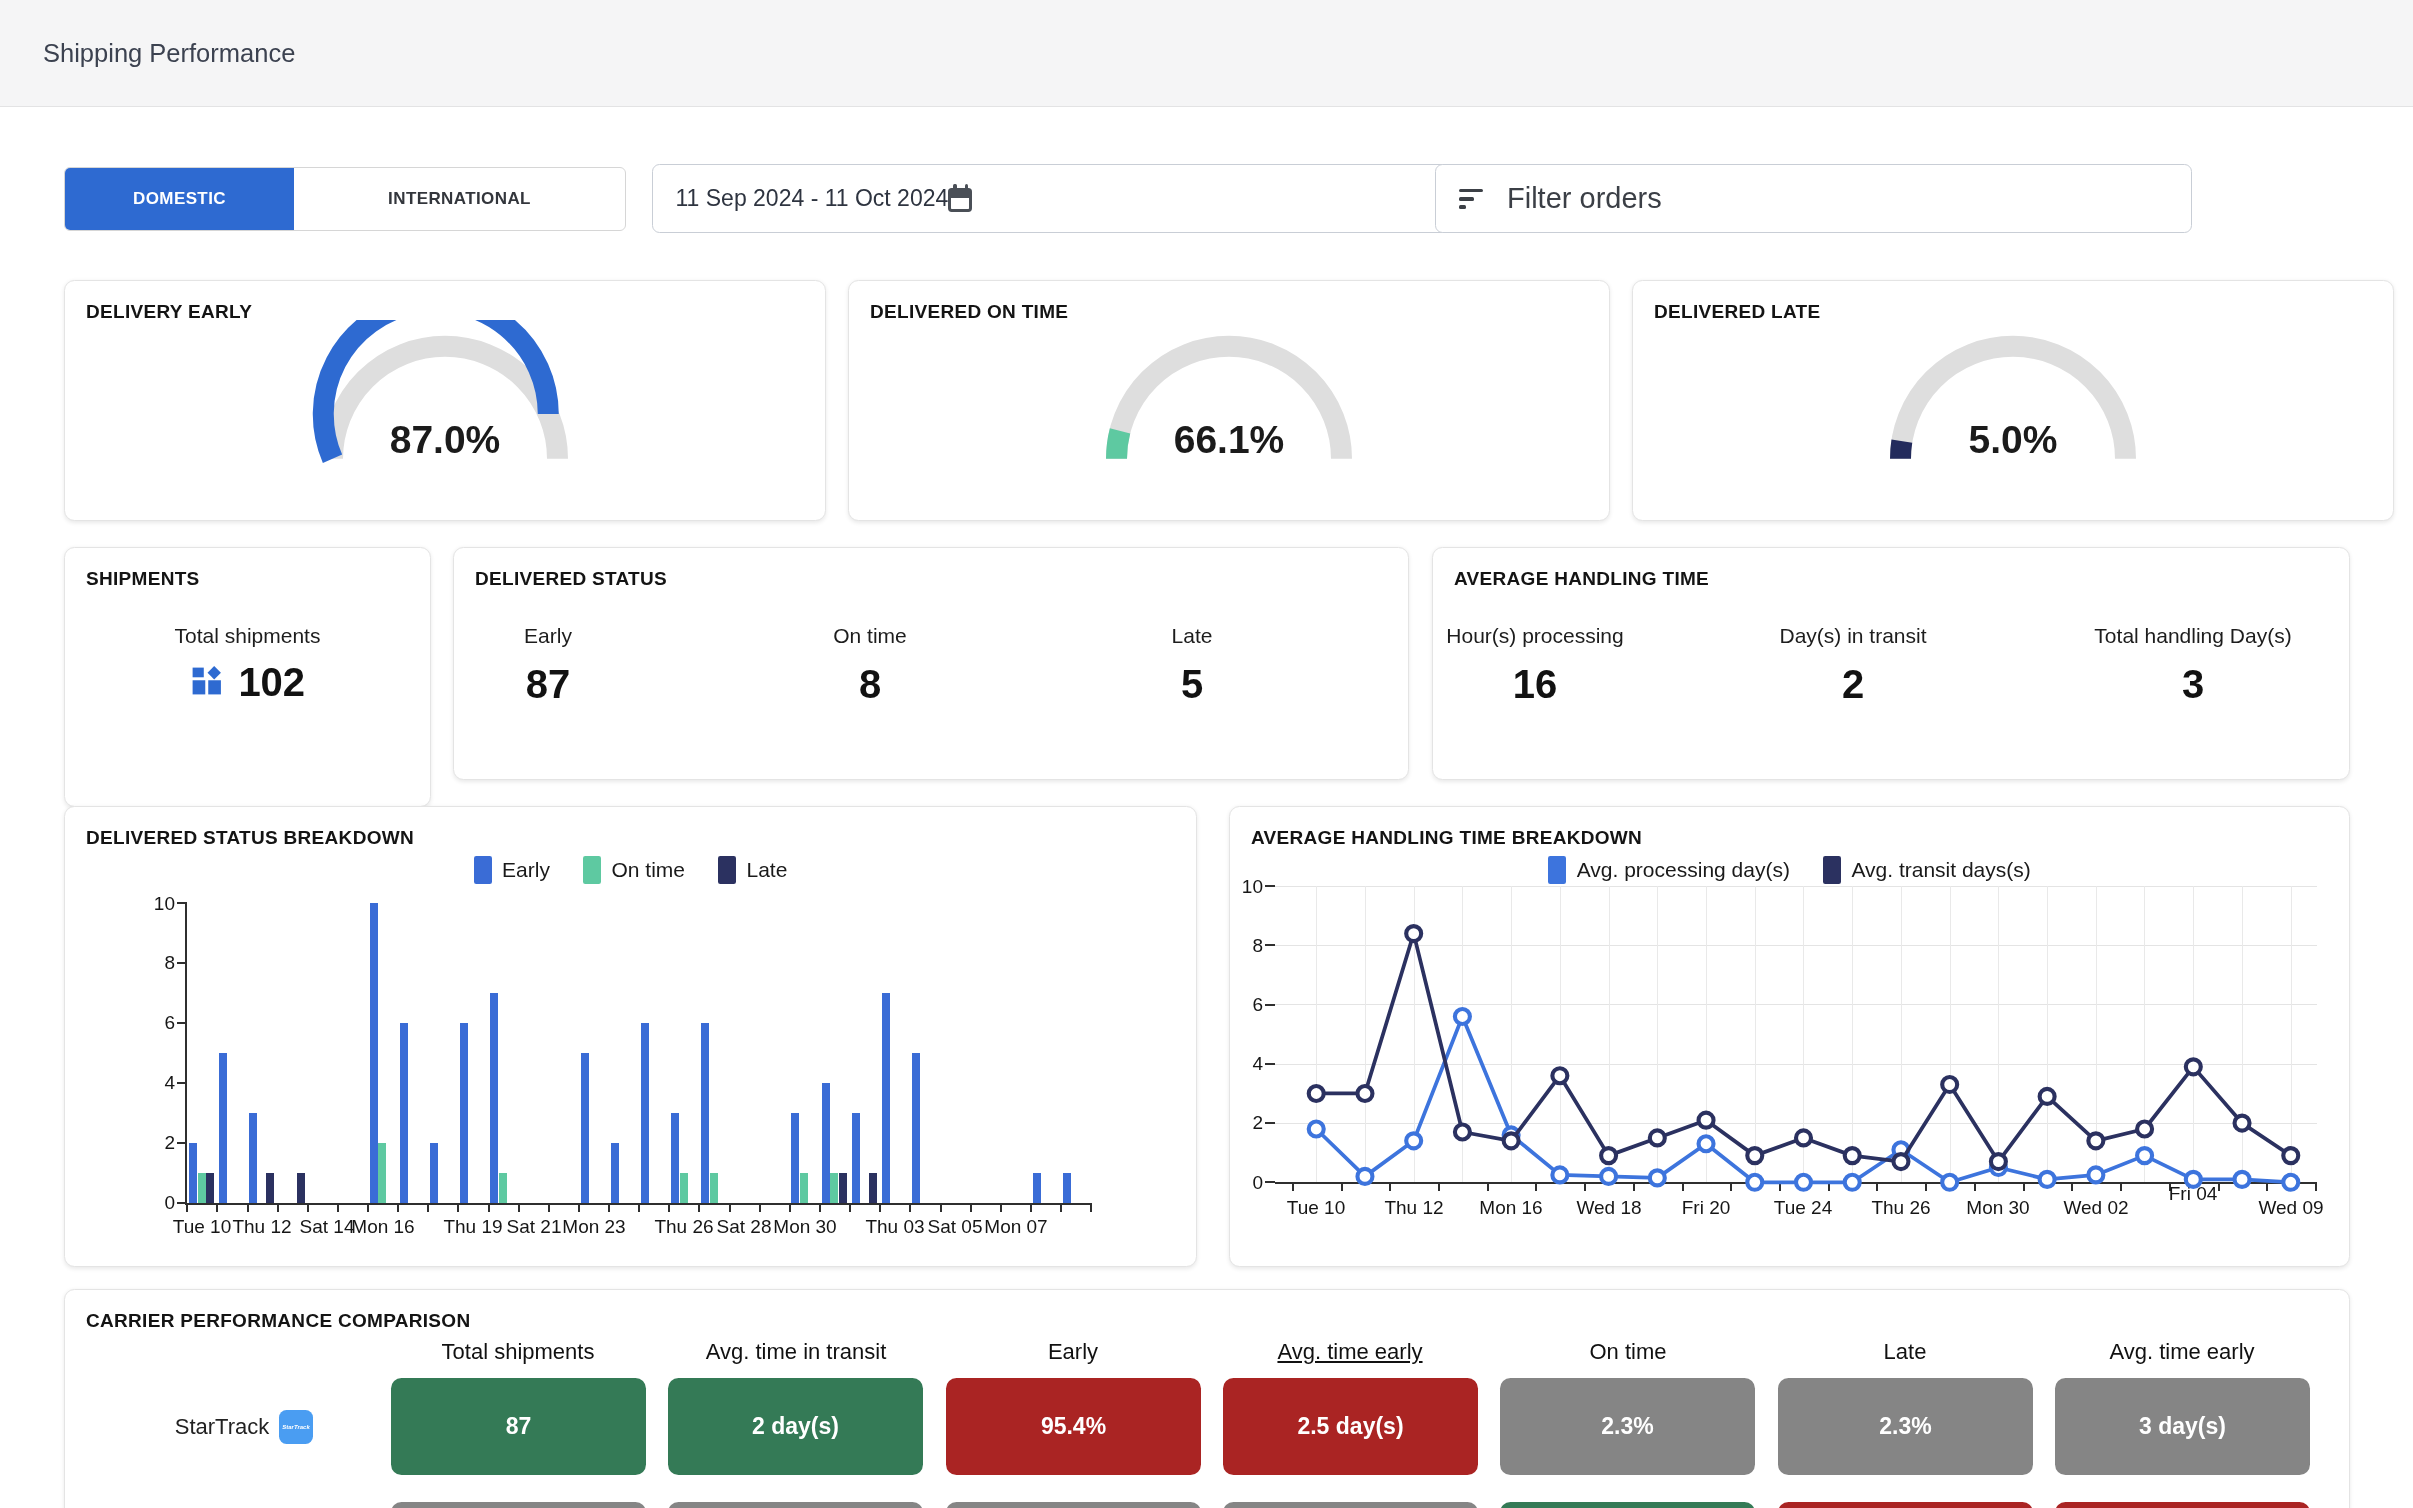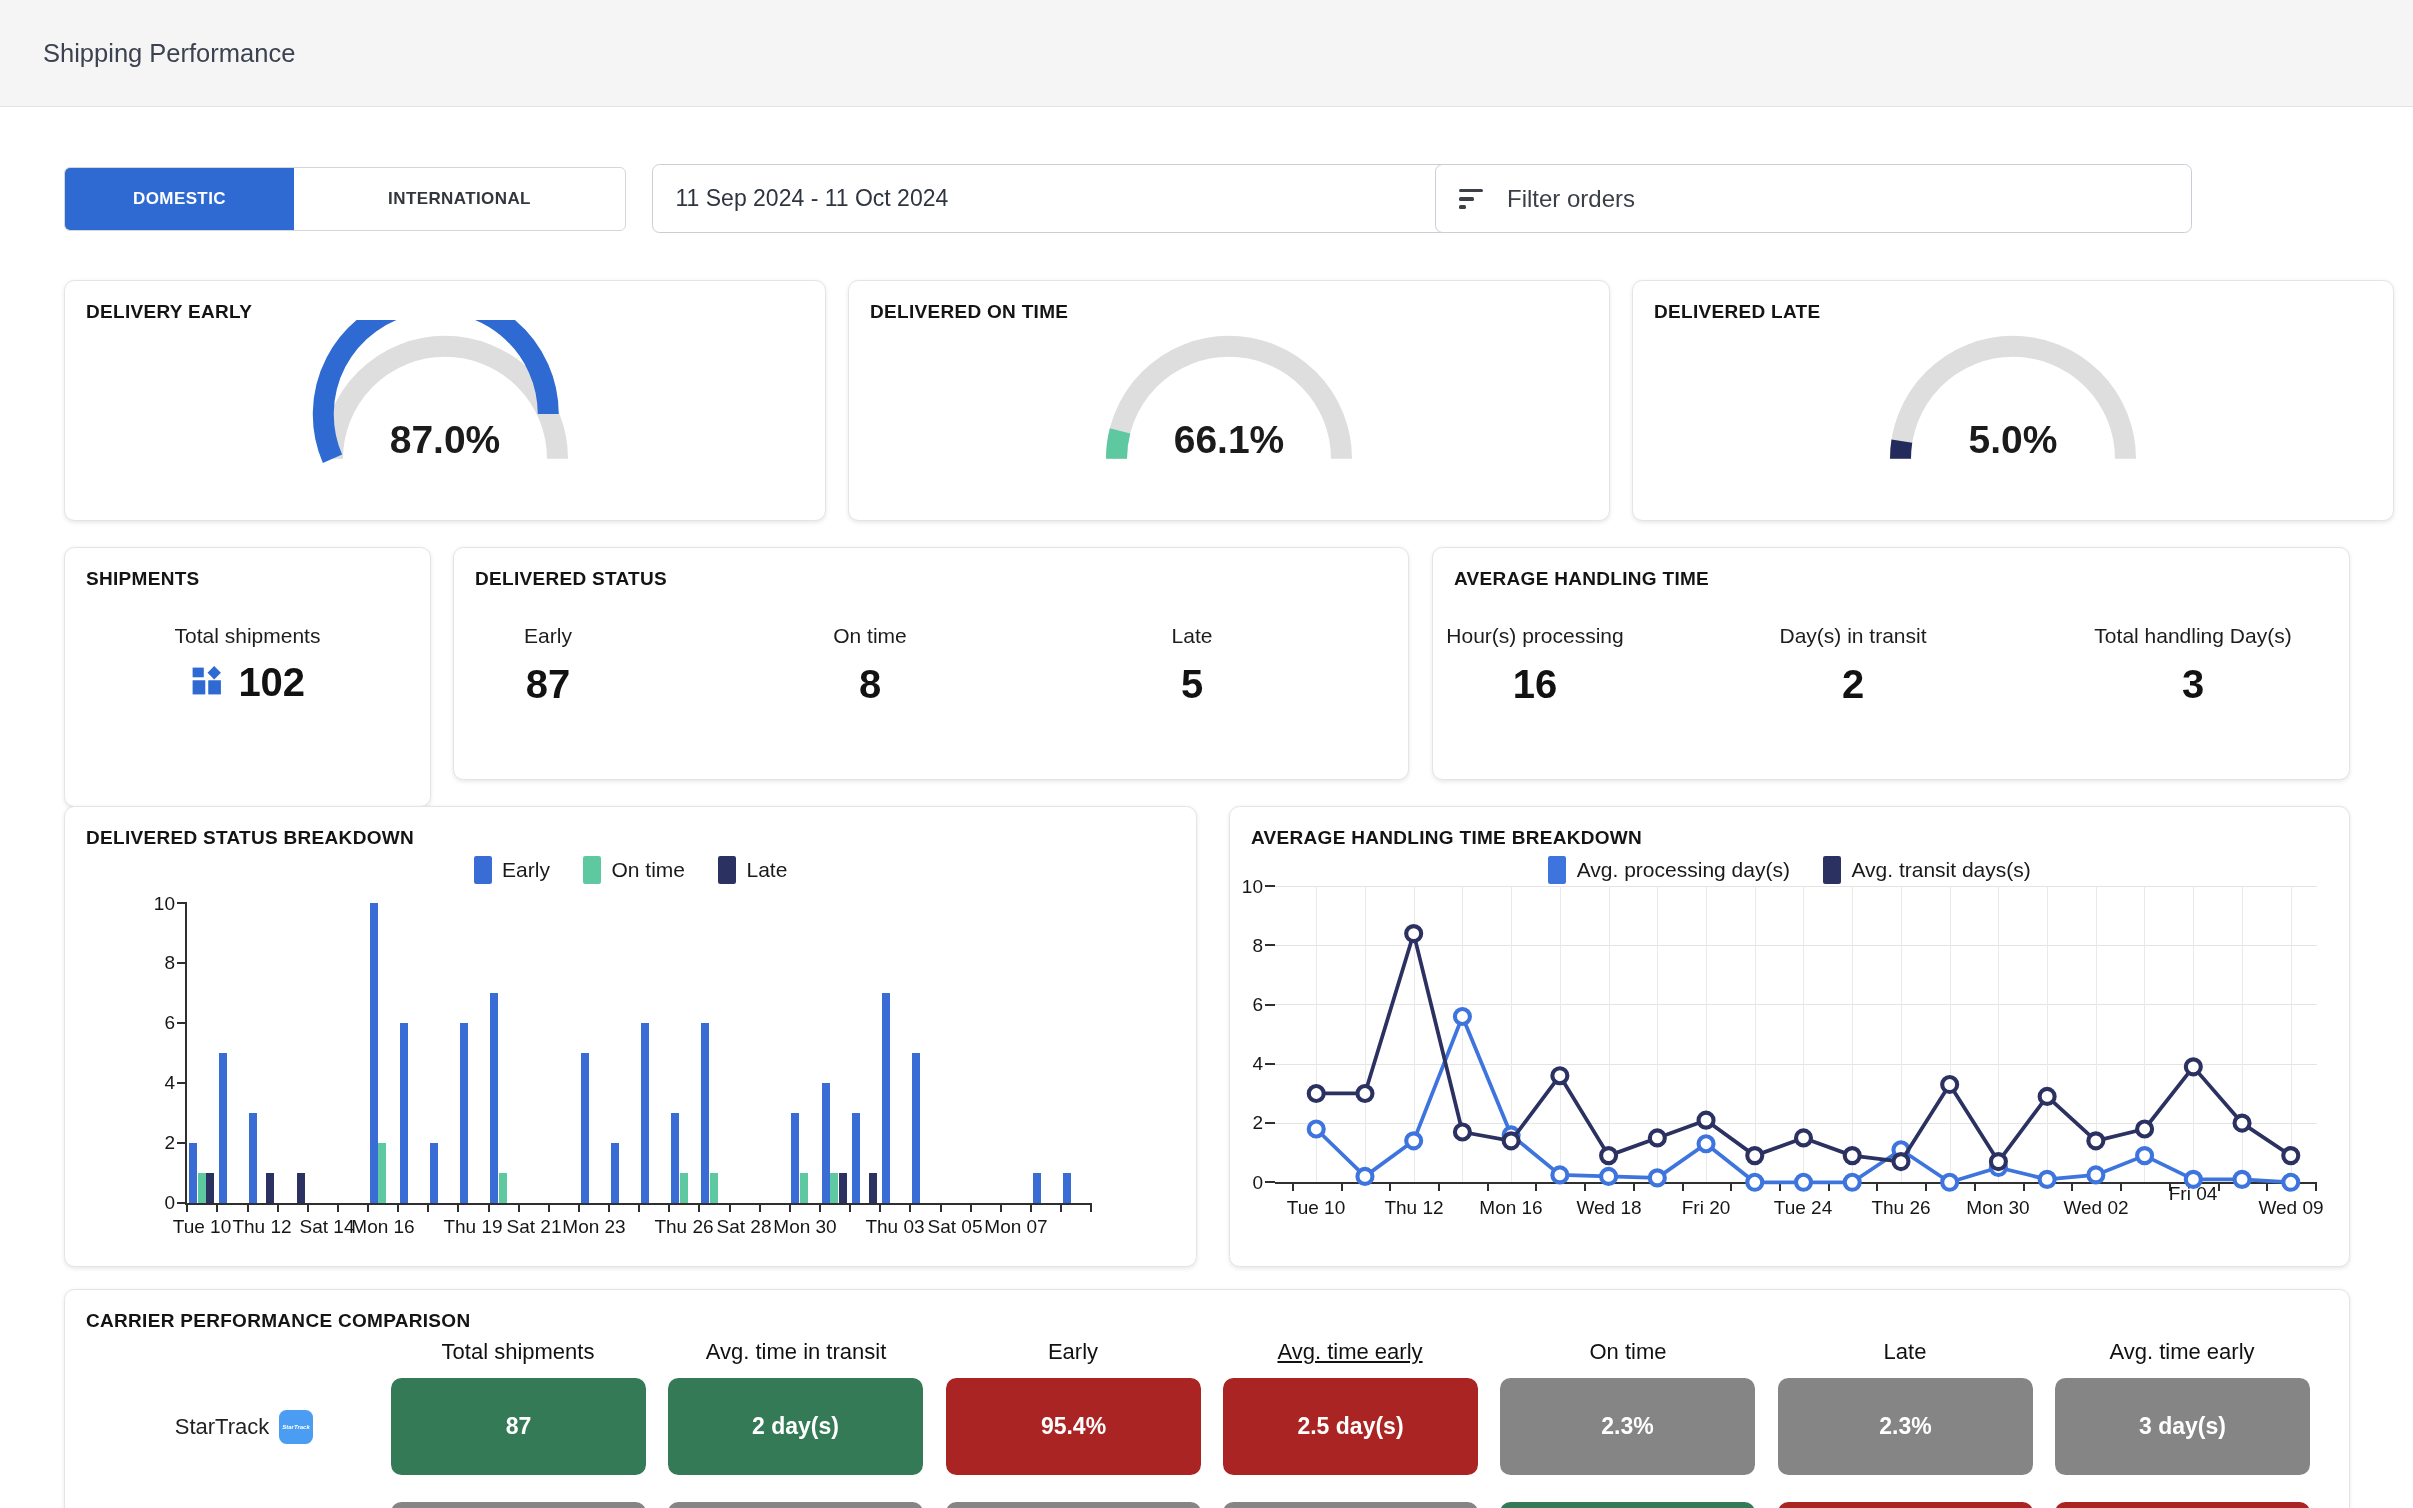--- a/index.html
+++ b/index.html
@@ -11,24 +11,24 @@
   .topbar-title{position:absolute;left:43px;top:0;line-height:106px;font-size:25.5px;font-weight:500;color:#3c4250;}
 
   
   .toggle{position:absolute;left:64px;top:167px;width:562px;height:64px;border:0.7px solid #d6d6d6;border-radius:6px;display:flex;overflow:hidden;background:#fff;box-sizing:border-box;}
   .toggle-seg{display:flex;align-items:center;justify-content:center;font-size:17px;font-weight:700;letter-spacing:0.4px;color:#33363c;cursor:pointer;}
   .toggle-seg.active{background:#2e6ad1;color:#fff;}
   .seg-a{width:229px;}
   .seg-b{flex:1;}
 
   .field{position:absolute;top:164px;height:69px;border:1.5px solid #c9ced6;border-radius:7.5px;background:#fff;display:flex;align-items:center;box-sizing:border-box;padding:0 22.5px;}
-  .datepicker{left:652px;width:885px;justify-content:space-between;}
+  .datepicker{left:652px;width:885px;}
   .date-text{font-size:23px;color:#2e3440;}
   .filterbox{left:1435px;width:757px;}
-  .filter-text{font-size:24px;color:#3b3f46;border:none;outline:none;background:transparent;font-family:inherit;width:600px;}
+  .filter-text{font-size:29px;color:#3b3f46;border:none;outline:none;background:transparent;font-family:inherit;width:600px;}
   .filter-text::placeholder{color:#3b3f46;opacity:1;}
 
   
   .cal-icon{position:relative;width:27px;height:30px;}
   .cal-body{position:absolute;left:0;top:4.5px;width:24px;height:24px;border:3px solid #4a4f57;border-radius:3.7px;box-sizing:border-box;}
   .cal-top{position:absolute;left:1.5px;top:7.5px;width:21px;height:6.7px;background:#4a4f57;}
   .cal-nub{position:absolute;top:0;width:3.7px;height:7.5px;background:#4a4f57;border-radius:1.5px;}
   .filter-icon{position:relative;width:27px;height:22.5px;margin-right:19.5px;}
   .filter-icon span{position:absolute;left:0;height:3.7px;background:#3c4046;border-radius:1.5px;}
   .filter-icon .f1{top:1.5px;width:24px;}

